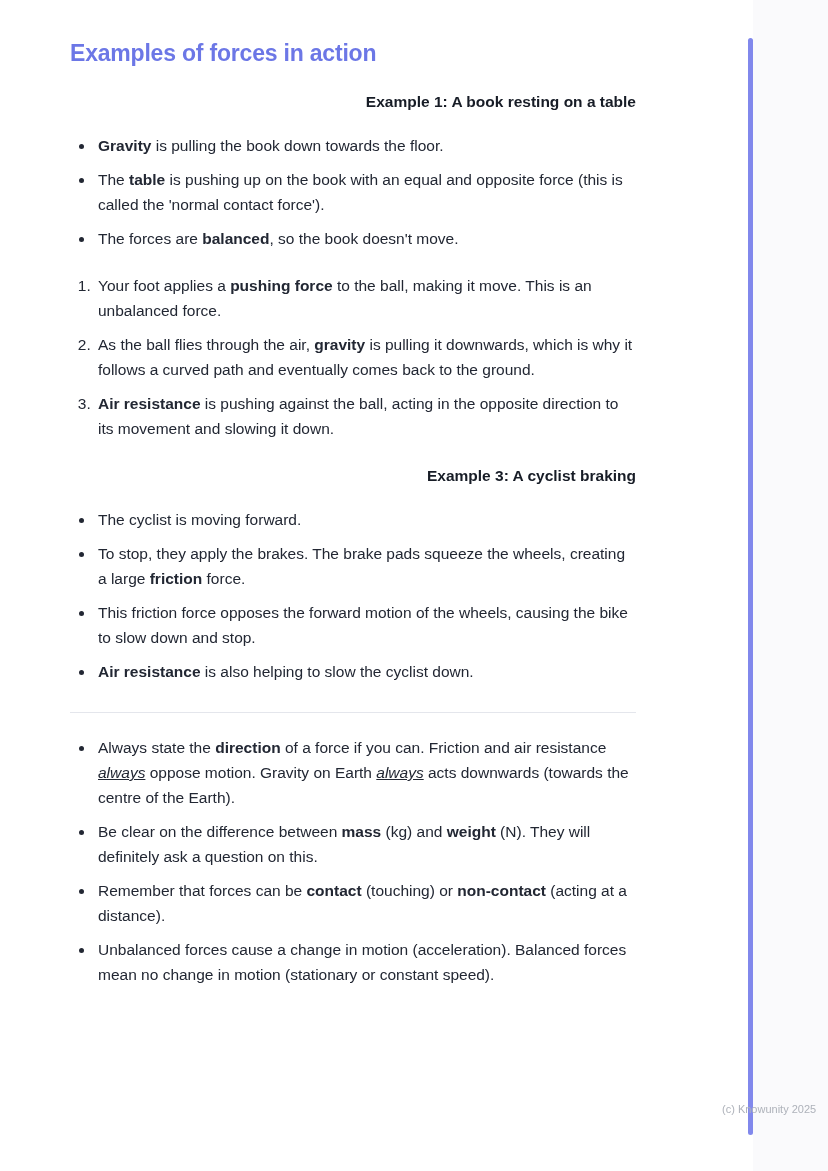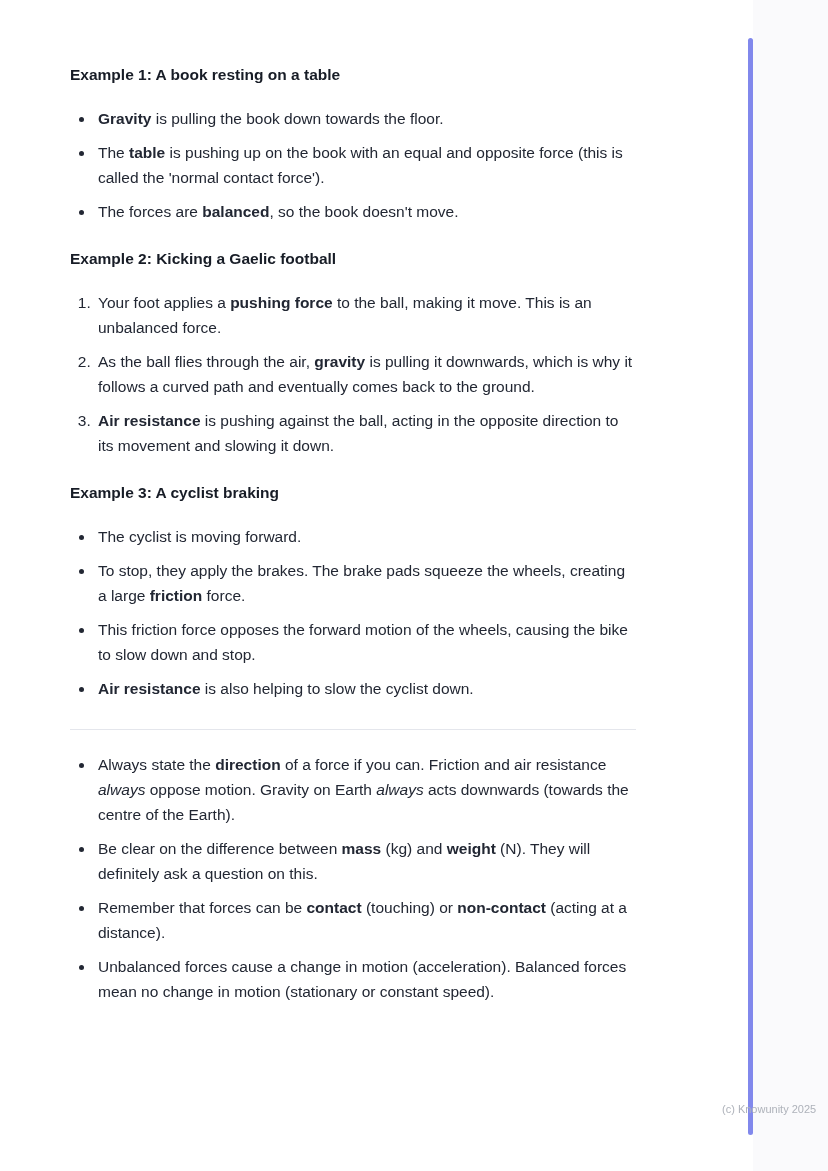--- a/index.html
+++ b/index.html
@@ -42,33 +42,34 @@
     font-size: 15.5px;
     line-height: 26px;
     text-align: justify;
     margin-bottom: 2px;
   }
   .sub-title {
     font-size: 15.5px;
     font-weight: 700;
     color: #171c26;
     margin: 26px 0 0;
+    text-align: right;
   }
   .doc-list {
     margin: 22px 0 0 0;
     padding-left: 25px;
     font-size: 15.5px;
     line-height: 25px;
   }
   ul.doc-list { list-style: disc outside; }
   ol.doc-list { list-style: decimal outside; }
   .doc-list li { margin-bottom: 9px; padding-left: 3px; }
   .doc-list li:last-child { margin-bottom: 0; }
   .b { font-weight: 700; }
-  .i { font-style: italic; }
+  .i { font-style: italic; text-decoration: underline; }
   .divider {
     border: none;
     border-top: 1px solid var(--divider, #e4e6ec);
     margin: 28px 0 0;
   }
   .watermark {
     position: absolute;
     left: 722px; top: 1103px;
     font-size: 11px;
     color: var(--watermark-text, #aeb2ba);
@@ -77,30 +78,30 @@
   }
 </style>
 </head>
 <body>
 
 <div class="right-strip"></div>
 <div class="page-edge"></div>
 
 <div class="content">
 
+  <h1 class="section-heading">Examples of forces in action</h1>
 
 
   <h3 class="sub-title">Example 1: A book resting on a table</h3>
   <ul class="doc-list">
       <li><span class="b">Gravity</span> is pulling the book down towards the floor.</li>
       <li>The <span class="b">table</span> is pushing up on the book with an equal and opposite force (this is called the 'normal contact force').</li>
       <li>The forces are <span class="b">balanced</span>, so the book doesn't move.</li>
     </ul>
 
-  <h3 class="sub-title">Example 2: Kicking a Gaelic football</h3>
   <ol class="doc-list">
       <li>Your foot applies a <span class="b">pushing force</span> to the ball, making it move. This is an unbalanced force.</li>
       <li>As the ball flies through the air, <span class="b">gravity</span> is pulling it downwards, which is why it follows a curved path and eventually comes back to the ground.</li>
       <li><span class="b">Air resistance</span> is pushing against the ball, acting in the opposite direction to its movement and slowing it down.</li>
     </ol>
 
   <h3 class="sub-title">Example 3: A cyclist braking</h3>
   <ul class="doc-list">
       <li>The cyclist is moving forward.</li>
       <li>To stop, they apply the brakes. The brake pads squeeze the wheels, creating a large <span class="b">friction</span> force.</li>

